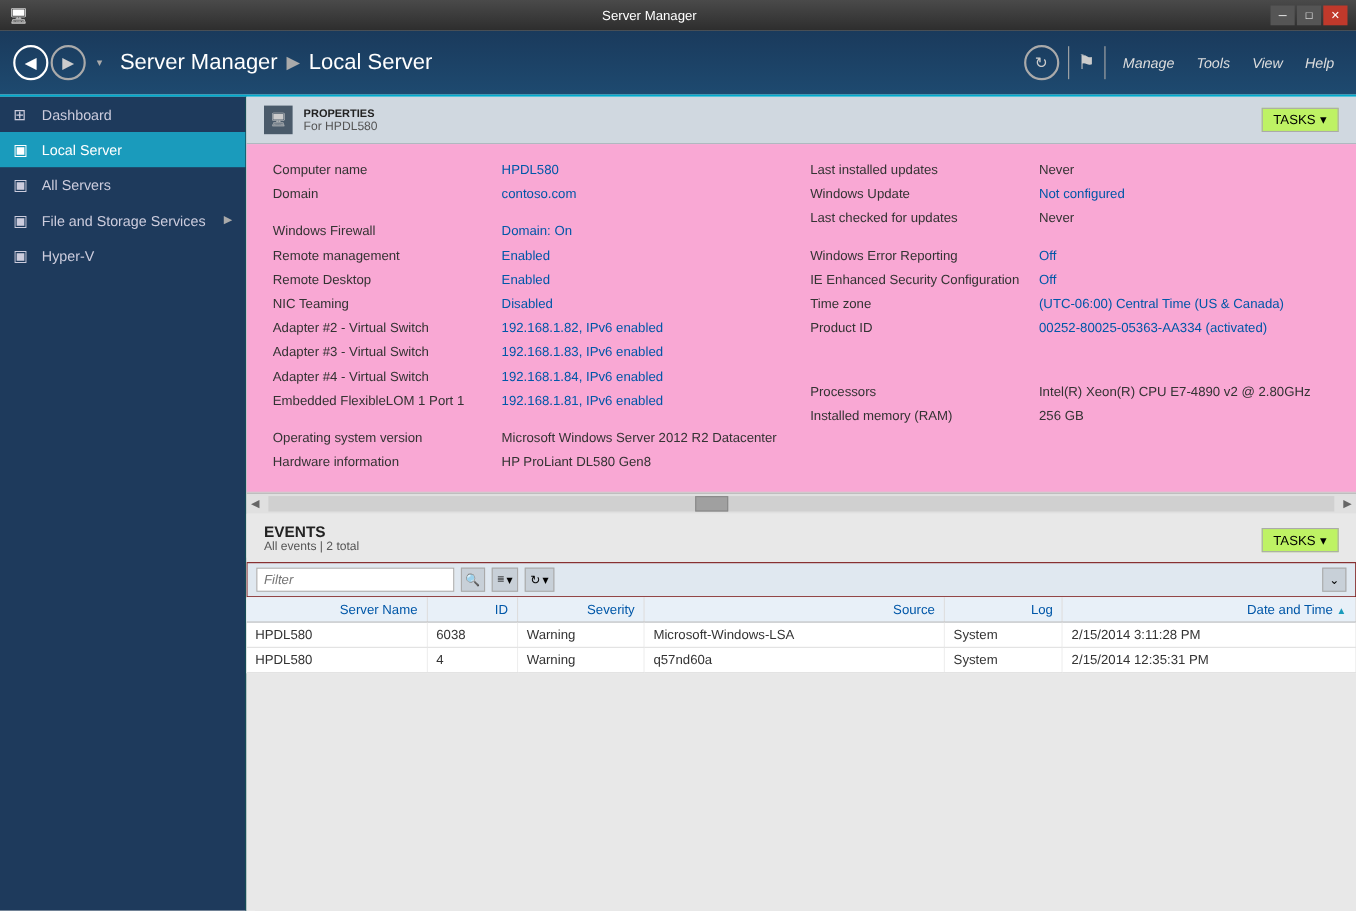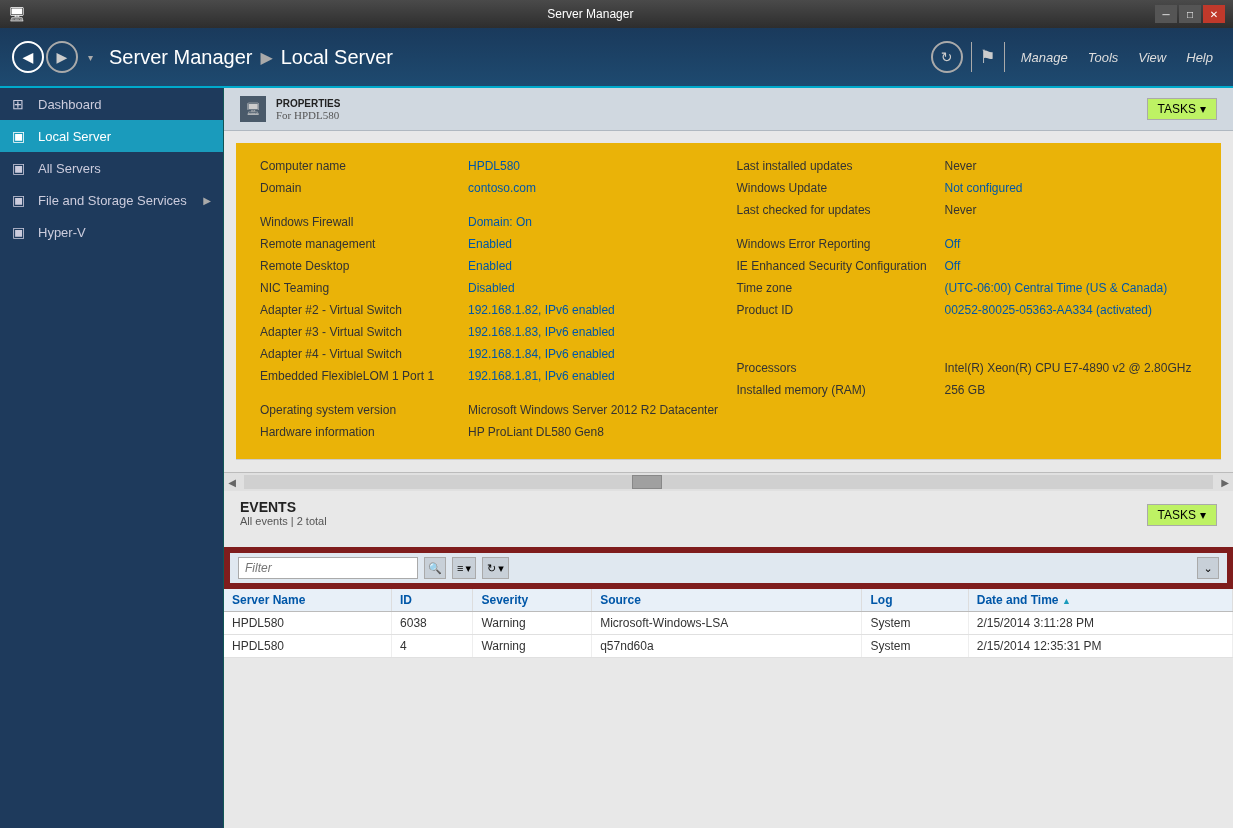--- a/index.html
+++ b/index.html
@@ -85,29 +85,29 @@
       background: #d0d8e0; padding: 8px 16px;
       display: flex; align-items: center; justify-content: space-between;
       border-bottom: 1px solid #b0b8c0;
     }
     .section-header-left { display: flex; align-items: center; gap: 10px; }
     .section-icon {
       width: 26px; height: 26px; background: #4a5a6a;
       display: flex; align-items: center; justify-content: center; color: #ccc; font-size: 12px;
     }
     .section-title { font-size: 10px; font-weight: 600; color: #222; }
-    .section-subtitle { font-size: 11px; color: #555; font-family: Liberation Serif, serif; }
+    .section-subtitle { font-size: 11px; color: #555; }
     .tasks-btn {
       background: #bef264; border: 1px solid #aaa; padding: 3px 10px;
       font-size: 12px; cursor: pointer; display: flex; align-items: center; gap: 4px;
     }
 
     
     .properties-panel {
-      background: #eab308; margin: 12px; padding: 10px 16px;
+      background: #f9a8d4; margin: 0; padding: 10px 16px;
       border-bottom: 1px solid #ccc;
       overflow-x: auto;
     }
     .props-grid { display: grid; grid-template-columns: 1fr 1fr; gap: 0; min-width: 700px; }
     .props-col { padding: 4px 8px; }
     .prop-row { display: flex; align-items: baseline; padding: 2px 0; gap: 8px; min-height: 22px; }
     .prop-label { color: #333; font-size: 12px; min-width: 200px; white-space: nowrap; }
     .prop-value { color: #0057a8; font-size: 12px; cursor: pointer; }
     .prop-value.black { color: #333; cursor: default; }
 
@@ -134,23 +134,23 @@
     .events-header-wrap {
       background: #e8e8e8; padding: 8px 16px 4px 16px;
       display: flex; align-items: center; justify-content: space-between;
     }
     .events-title { font-size: 14px; font-weight: 600; color: #222; }
     .events-subtitle { font-size: 11px; color: #555; }
     .events-panel { background: #fff; margin: 0 0 0 0; }
 
     
     .filter-bar {
-      background: #e0e8f0; border: 6px solid #7f1d1d;
+      background: #e0e8f0; border: 1px solid #7f1d1d;
       display: flex; align-items: center; padding: 4px 8px; gap: 6px;
-      margin: 16px 0 0 0;
+      margin: 4px 0 0 0;
     }
     .filter-input {
       border: 1px solid #aaa; background: #fff;
       padding: 2px 6px; font-size: 12px; width: 180px; height: 22px;
       color: #999; font-style: italic;
     }
     .filter-search-btn {
       width: 22px; height: 22px; background: #c8d0d8; border: 1px solid #aaa;
       display: flex; align-items: center; justify-content: center; cursor: pointer; font-size: 11px;
     }
@@ -162,21 +162,21 @@
     .filter-spacer { flex: 1; }
     .filter-expand-btn {
       width: 22px; height: 22px; background: #c8d0d8; border: 1px solid #aaa;
       display: flex; align-items: center; justify-content: center; cursor: pointer; font-size: 11px;
     }
 
     
     .events-table { width: 100%; border-collapse: collapse; }
     .events-table th {
       background: #e8f0f8; border-bottom: 1px solid #bbb; border-right: 1px solid #ddd;
-      padding: 4px 8px; text-align: left; font-size: 12px; color: #0057a8; font-weight: 700; cursor: pointer;
+      padding: 4px 8px; text-align: right; font-size: 12px; color: #0057a8; font-weight: 400; cursor: pointer;
     }
     .events-table td {
       padding: 4px 8px; border-bottom: 1px solid #e0e0e0; border-right: 1px solid #eee;
       font-size: 12px; color: #333;
     }
     .sort-indicator { color: #1a9bbc; font-size: 9px; }
   </style>
 </head>
 <body>
 

